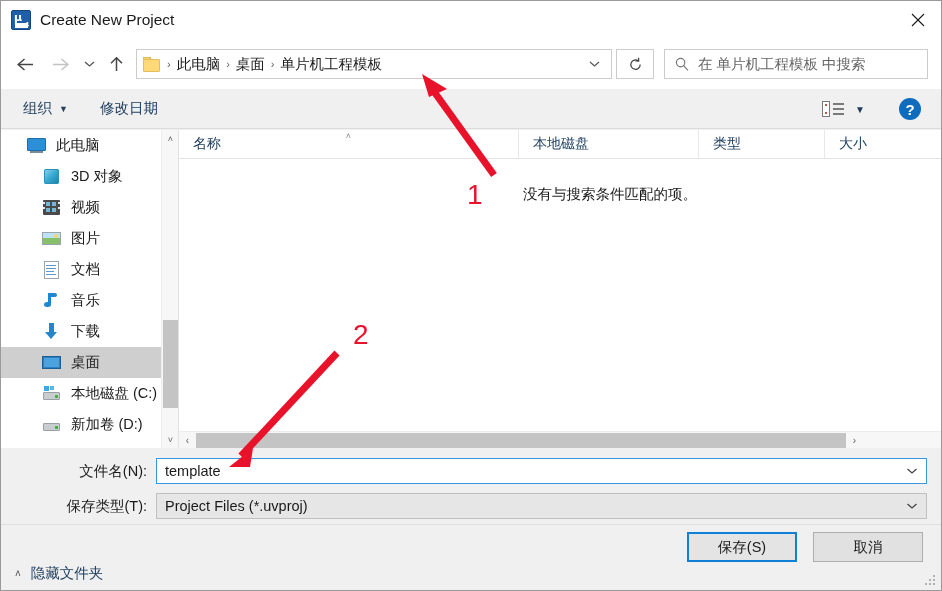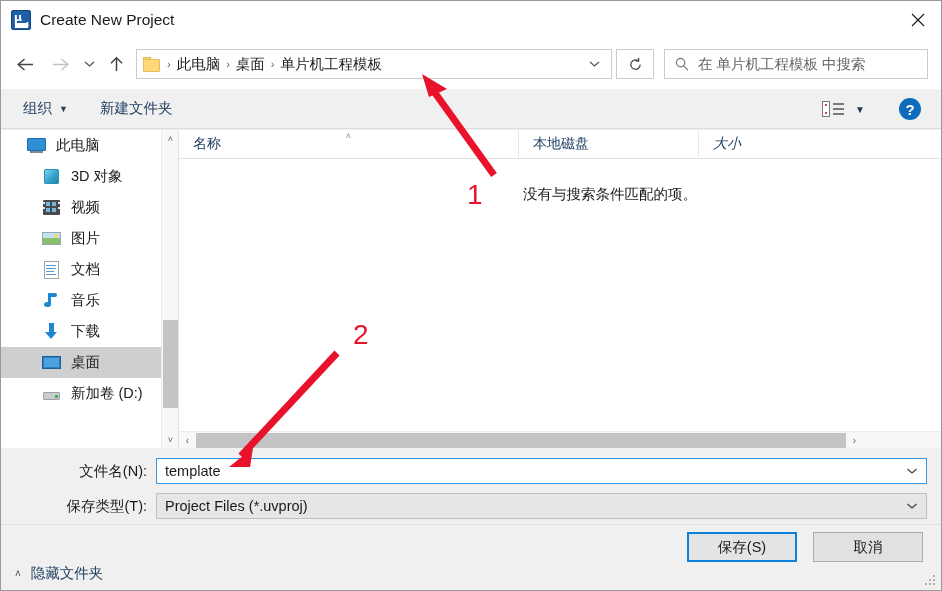--- a/index.html
+++ b/index.html
@@ -252,21 +252,21 @@
     border-right: 1px solid #e8e8e8;
     padding-left: 14px; position: relative; flex: none;
   }
   .col .sortmark {
     position: absolute; left: 50%; top: 1px; transform: translateX(-50%);
     font-size: 9px; color: #8a8a8a;
   }
   #col-name { width: 340px; }
   #col-date { width: 180px; }
   #col-type { width: 126px; }
-  #col-size { width: 98px; border-right: none; font-style: italic; }
+  #col-size { width: 98px; border-right: none; }
   #empty-msg {
     position: absolute; left: 344px; top: 55px;
     font-size: 14.5px; color: #1a1a1a;
     font-family: "Liberation Sans", "DejaVu Sans", sans-serif;
   }
   
   #hscroll {
     position: absolute; left: 0; bottom: 0; width: 100%; height: 17px;
     background: #f7f7f7; border-top: 1px solid #ececec;
     display: flex; align-items: center;
@@ -435,21 +435,21 @@
       <span id="search-ph">在 单片机工程模板 中搜索</span>
     </div>
   </div>
 
   <div id="cmdbar">
     <div class="cmd-item" id="cmd-organize">
       <span>组织</span>
       <span class="caret">▼</span>
     </div>
     <div class="cmd-item" id="cmd-newfolder">
-      <span>新建文件夹</span>
+      <span>修改日期</span>
     </div>
     <div id="cmd-viewmode">
       <span id="view-icon">
         <span class="box"></span>
         <span class="r" style="left:11px; top:2px; width:11px;"></span>
         <span class="r" style="left:11px; top:7px; width:11px;"></span>
         <span class="r" style="left:11px; top:12px; width:11px;"></span>
         <span class="dot" style="left:3px; top:3px;"></span>
         <span class="dot" style="left:3px; top:11px;"></span>
       </span>
@@ -527,20 +527,30 @@
       </div>
       <div class="nav-item lvl1 selected">
         <span class="ico ic-desk">
             <i class="scr"></i>
             <i class="inner"></i>
           </span>
         <span>桌面</span>
       </div>
       <div class="nav-item lvl1">
         <span class="ico ic-drv">
+            <i class="w1"></i>
+            <i class="w2"></i>
+            <i class="w3"></i>
+            <i class="b"></i>
+            <i class="g"></i>
+          </span>
+        <span>本地磁盘 (C:)</span>
+      </div>
+      <div class="nav-item lvl1">
+        <span class="ico ic-drv">
             <i class="b"></i>
             <i class="g"></i>
           </span>
         <span>新加卷 (D:)</span>
       </div>
 
       <div id="navscroll">
         <div class="sb-arrow">˄</div>
         <div id="navthumb"></div>
         <div class="sb-arrow bot">˅</div>
@@ -548,20 +558,23 @@
     </div>
 
     <div id="filepane">
       <div id="colheader">
         <div class="col" id="col-name">
           <span class="sortmark">˄</span>
           <span>名称</span>
         </div>
         <div class="col" id="col-date">
           <span>本地磁盘</span>
+        </div>
+        <div class="col" id="col-type">
+          <span>类型</span>
         </div>
         <div class="col" id="col-size">
           <span>大小</span>
         </div>
       </div>
 
       <div id="empty-msg">没有与搜索条件匹配的项。</div>
 
       <div id="hscroll">
         <div id="hs-left">‹</div>

